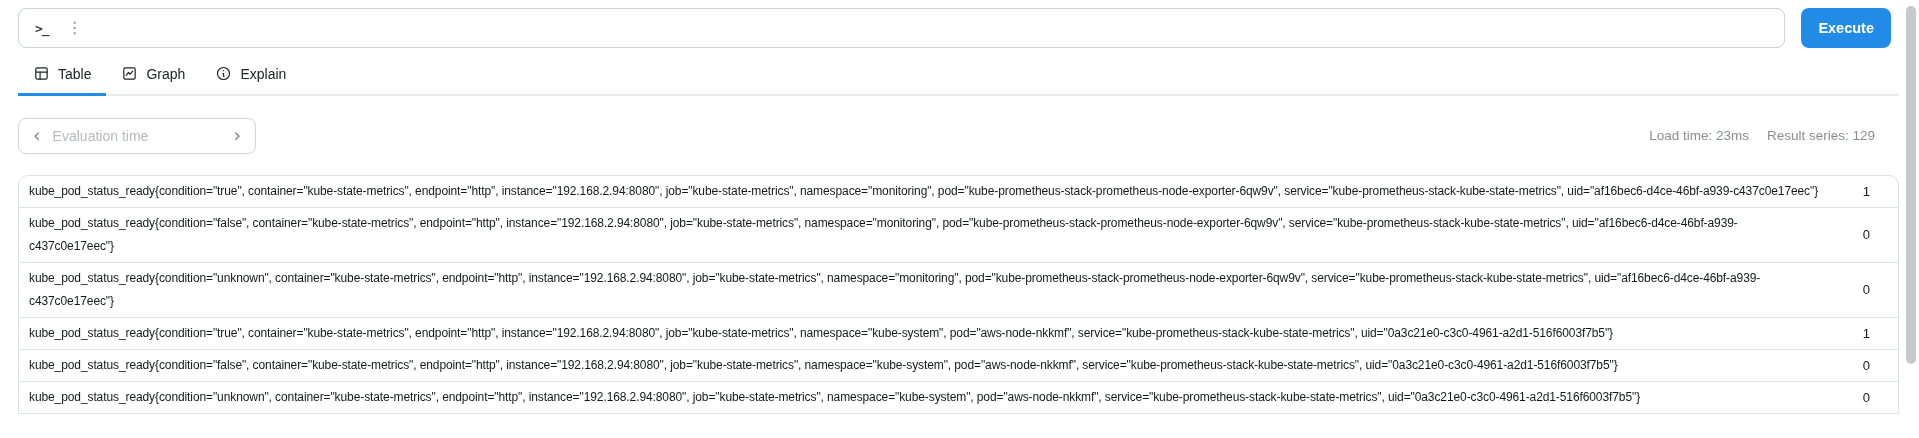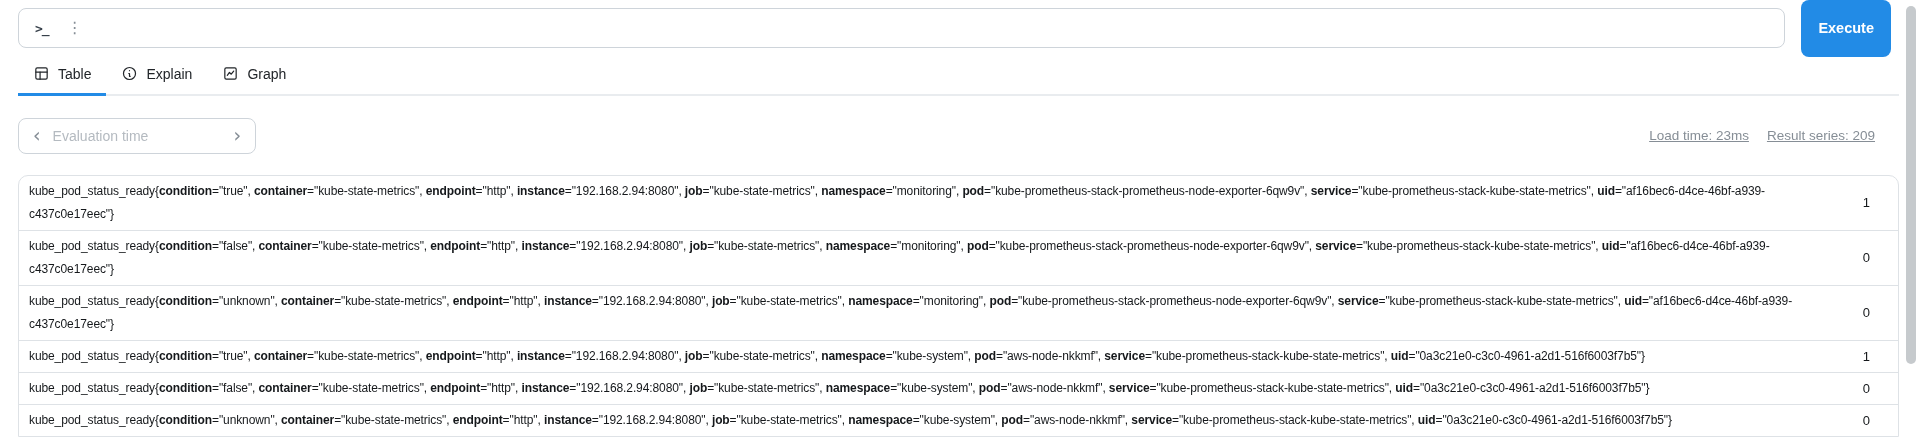--- a/index.html
+++ b/index.html
@@ -17,21 +17,21 @@
     display:flex; align-items:center; padding:0 12px; background:#fff; cursor:text;
   }
   .prompt {
     font-family:"DejaVu Sans Mono","Liberation Mono",monospace;
     font-weight:700; font-size:13px; color:#37404a; letter-spacing:-1px; margin:0 12px 0 4px;
   }
   .query-text { flex:1; font-family:"DejaVu Sans Mono","Liberation Mono",monospace; font-size:13px; color:#15181b; }
   .kebab { color:#868e96; font-size:16px; line-height:1; padding:2px 6px; cursor:pointer; user-select:none; }
   .execute-btn {
     margin-left:16px; background:#228be6; color:#fff; border:none; border-radius:8px;
-    height:57px; padding:0 17px; font-size:14.5px; font-weight:700; font-family:inherit; cursor:pointer;
+    height:40px; padding:0 17px; font-size:14.5px; font-weight:700; font-family:inherit; cursor:pointer;
   }
 
   
   .tabs-row { display:flex; align-items:flex-end; margin:7px 20px 0 18px; border-bottom:2.5px solid #e9ecef;text-align:center; }
   .tab {
     display:flex; align-items:center; gap:8px; padding:10px 15px 11px;
     font-size:14px; color:#212529; cursor:pointer;
     border-bottom:3px solid transparent; margin-bottom:-2.5px;
   }
   .tab.active { border-bottom-color:#228be6; }
@@ -39,28 +39,28 @@
 
   
   .toolbar-row { display:flex; align-items:center; justify-content:space-between; margin:22px 44px 0 18px; }
   .eval-box {
     width:238px; height:36px; border:1px solid #ced4da; border-radius:8px;
     display:flex; align-items:center; padding:0 14px; background:#fff;
   }
   .eval-chevron { color:#868e96; font-size:19px; line-height:1; cursor:pointer; user-select:none;
     font-family:"DejaVu Sans",sans-serif; }
   .eval-placeholder { flex:1; margin:8px 12px; color:#b4bac0; font-size:14px; }
-  .status { color:#868e96; font-size:13.5px; display:flex; gap:18px;text-decoration:underline; }
+  .status { color:#868e96; font-size:13.5px; display:flex; gap:18px; }
 
   
   .results { margin:21px 20px 0 18px; border:1px solid #dee2e6; border-radius:10px 10px 0 0; overflow:hidden; background:#fff; }
   .rrow { display:flex; align-items:center; border-top:1px solid #dee2e6; padding:4px 0; }
   .rrow:first-child { border-top:none; }
   .rtext { flex:1; padding:0 14px 0 10px; font-size:12px; line-height:23px; letter-spacing:-0.1px; color:#15181b; }
-  .rtext b { font-weight:700; }
+  .rtext b { font-weight:400; }
   .rval { flex-shrink:0; width:62px; text-align:right; padding-right:28px; font-size:13px; color:#15181b; }
 
   
   .scrollbar-thumb { position:absolute; right:3px; top:6px; width:10px; height:358px; background:#c6cacd; border-radius:6px; }
 </style>
 </head>
 <body>
 
 <div class="query-row">
   <div class="query-input">
@@ -77,47 +77,47 @@
         <rect x="4" y="4" width="16" height="16" rx="2"></rect>
         <line x1="4" y1="10" x2="20" y2="10"></line>
         <line x1="10" y1="10" x2="10" y2="20"></line>
       </svg>
     </span>
     <span>Table</span>
   </div>
   <div class="tab">
     <span>
       <svg width="17" height="17" viewBox="0 0 24 24" fill="none" stroke-width="1.7" stroke-linecap="round" stroke-linejoin="round">
+        <rect x="4" y="4" width="16" height="16" rx="2"></rect>
+        <polyline points="7.5,14.5 10.5,10.5 13,13 16.5,8.5"></polyline>
+      </svg>
+    </span>
+    <span>Graph</span>
+  </div>
+  <div class="tab">
+    <span>
+      <svg width="17" height="17" viewBox="0 0 24 24" fill="none" stroke-width="1.7" stroke-linecap="round" stroke-linejoin="round">
         <circle cx="12" cy="12" r="8.5"></circle>
         <line x1="12" y1="8" x2="12" y2="8.02"></line>
         <path d="M11 12h1v4h1"></path>
       </svg>
     </span>
     <span>Explain</span>
-  </div>
-  <div class="tab">
-    <span>
-      <svg width="17" height="17" viewBox="0 0 24 24" fill="none" stroke-width="1.7" stroke-linecap="round" stroke-linejoin="round">
-        <rect x="4" y="4" width="16" height="16" rx="2"></rect>
-        <polyline points="7.5,14.5 10.5,10.5 13,13 16.5,8.5"></polyline>
-      </svg>
-    </span>
-    <span>Graph</span>
   </div>
 </div>
 
 <div class="toolbar-row">
   <div class="eval-box">
     <span class="eval-chevron">‹</span>
     <span class="eval-placeholder">Evaluation time</span>
     <span class="eval-chevron">›</span>
   </div>
   <div class="status">
     <span>Load time: 23ms</span>
-    <span>Result series: 209</span>
+    <span>Result series: 129</span>
   </div>
 </div>
 
 <div class="results">
     <div class="rrow">
       <div class="rtext">kube_pod_status_ready{<b>condition</b>="true", <b>container</b>="kube-state-metrics", <b>endpoint</b>="http", <b>instance</b>="192.168.2.94:8080", <b>job</b>="kube-state-metrics", <b>namespace</b>="monitoring", <b>pod</b>="kube-prometheus-stack-prometheus-node-exporter-6qw9v", <b>service</b>="kube-prometheus-stack-kube-state-metrics", <b>uid</b>="af16bec6-d4ce-46bf-a939-c437c0e17eec"}</div>
       <div class="rval">1</div>
     </div>
     <div class="rrow">
       <div class="rtext">kube_pod_status_ready{<b>condition</b>="false", <b>container</b>="kube-state-metrics", <b>endpoint</b>="http", <b>instance</b>="192.168.2.94:8080", <b>job</b>="kube-state-metrics", <b>namespace</b>="monitoring", <b>pod</b>="kube-prometheus-stack-prometheus-node-exporter-6qw9v", <b>service</b>="kube-prometheus-stack-kube-state-metrics", <b>uid</b>="af16bec6-d4ce-46bf-a939-c437c0e17eec"}</div>

